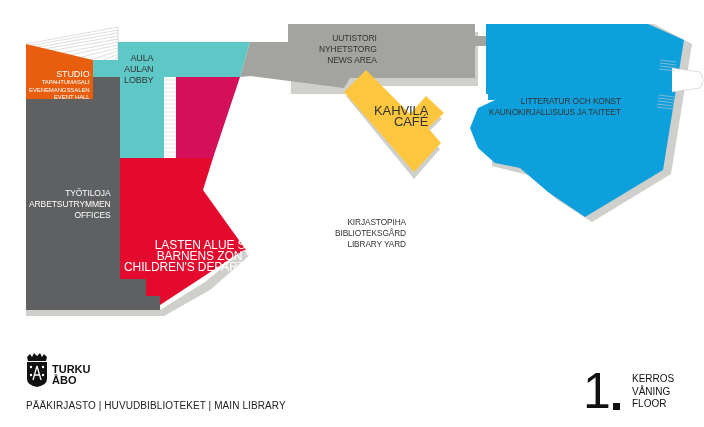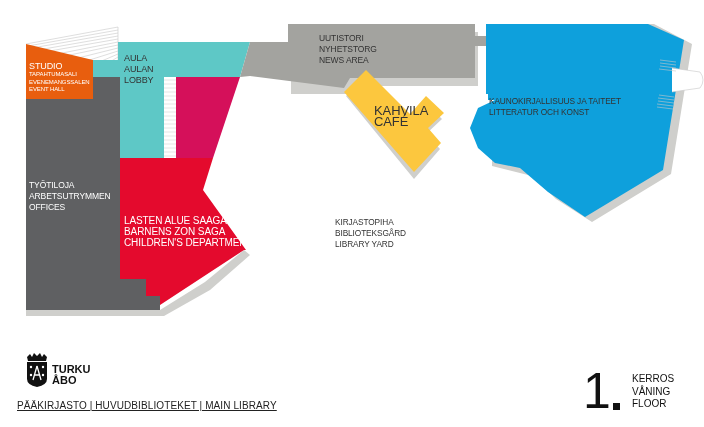--- a/index.html
+++ b/index.html
@@ -1,24 +1,24 @@
 <!DOCTYPE html>
 <html><head>
   <meta charset="utf-8">
   <style>
     html, body { margin: 0; padding: 0; background: #ffffff; }
     body { width: 704px; height: 427px; position: relative; overflow: hidden; font-family: "Liberation Sans", sans-serif; }
     #map { position: absolute; left: 0; top: 0; width: 704px; height: 427px; }
     .lbl { position: absolute; font-family: "Liberation Sans", sans-serif; font-size: 8.5px; line-height: 11px; letter-spacing: -0.1px; white-space: nowrap; }
-    .lbl div { display: block; }
-    .light { color: #ffffff; }
+    .lbl div { display: block; text-align: right; }
+    .light { color: #ffffff; margin-top: 8px; }
     .dark { color: #333333; }
     .footer-logo { position: absolute; left: 26px; top: 353px; width: 22px; height: 34px; }
     .brand { position: absolute; left: 52px; top: 364px; font-family: "Liberation Sans", sans-serif; font-weight: bold; font-size: 11px; line-height: 11px; color: #111; }
-    .subtitle { position: absolute; left: 17px; top: 400px; font-family: "Liberation Sans", sans-serif; font-size: 10px; color: #222; letter-spacing: 0.1px; text-decoration: underline; }
+    .subtitle { position: absolute; left: 26px; top: 400px; font-family: "Liberation Sans", sans-serif; font-size: 10px; color: #222; letter-spacing: 0.1px; }
     .floor-num { position: absolute; left: 583px; top: 366px; font-family: "Liberation Sans", sans-serif; font-size: 50px; line-height: 50px; color: #111; letter-spacing: -2px; }
     .floor-dot { position: absolute; left: 613px; top: 403px; width: 7px; height: 7px; background: #111; }
     .floor-words { position: absolute; left: 632px; top: 373px; font-family: "Liberation Sans", sans-serif; font-size: 10px; line-height: 12.5px; color: #111; }
   </style>
 </head>
 <body>
 
 <svg id="map" viewBox="0 0 704 427" xmlns="http://www.w3.org/2000/svg">
 
   <g stroke="#c8c8c8" stroke-width="0.6">
@@ -120,31 +120,31 @@
   <div>NYHETSTORG</div>
   <div>NEWS AREA</div>
 </div>
 
 <div class="lbl dark" style="left:374px; top:105px; font-size:13px;">
   <div>KAHVILA</div>
   <div>CAFÉ</div>
 </div>
 
 <div class="lbl dark" style="left:489px; top:96px; font-size:8.3px;">
+  <div>LITTERATUR OCH KONST</div>
   <div>KAUNOKIRJALLISUUS JA TAITEET</div>
-  <div>LITTERATUR OCH KONST</div>
 </div>
 
 <div class="lbl light" style="left:29px; top:180px; font-size:8.5px;">
   <div>TYÖTILOJA</div>
   <div>ARBETSUTRYMMEN</div>
   <div>OFFICES</div>
 </div>
 
-<div class="lbl light" style="left:124px; top:215px; font-size:10px;">
+<div class="lbl light" style="left:124px; top:232px; font-size:12px;">
   <div>LASTEN ALUE SAAGA</div>
   <div>BARNENS ZON SAGA</div>
   <div>CHILDREN'S DEPARTMENT</div>
 </div>
 
 <div class="lbl dark" style="left:335px; top:217px; font-size:8.3px;">
   <div>KIRJASTOPIHA</div>
   <div>BIBLIOTEKSGÅRD</div>
   <div>LIBRARY YARD</div>
 </div>

